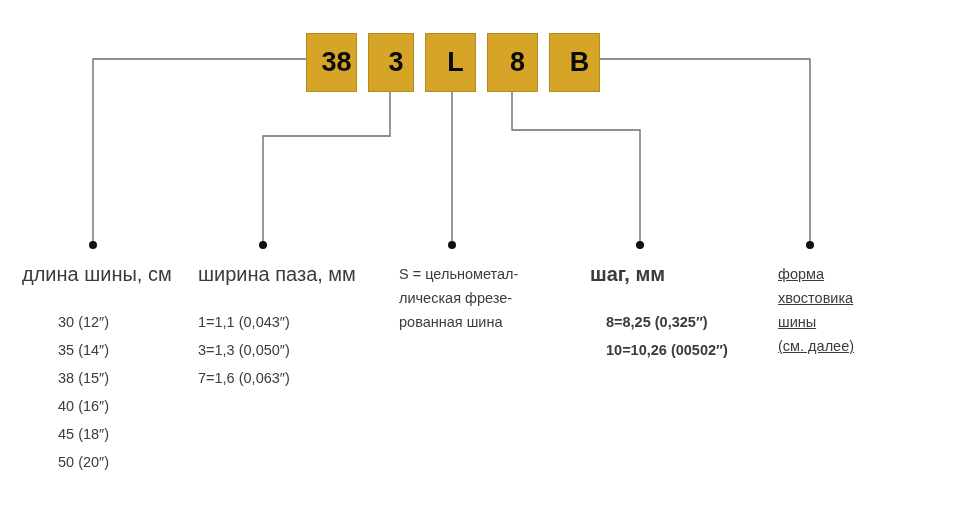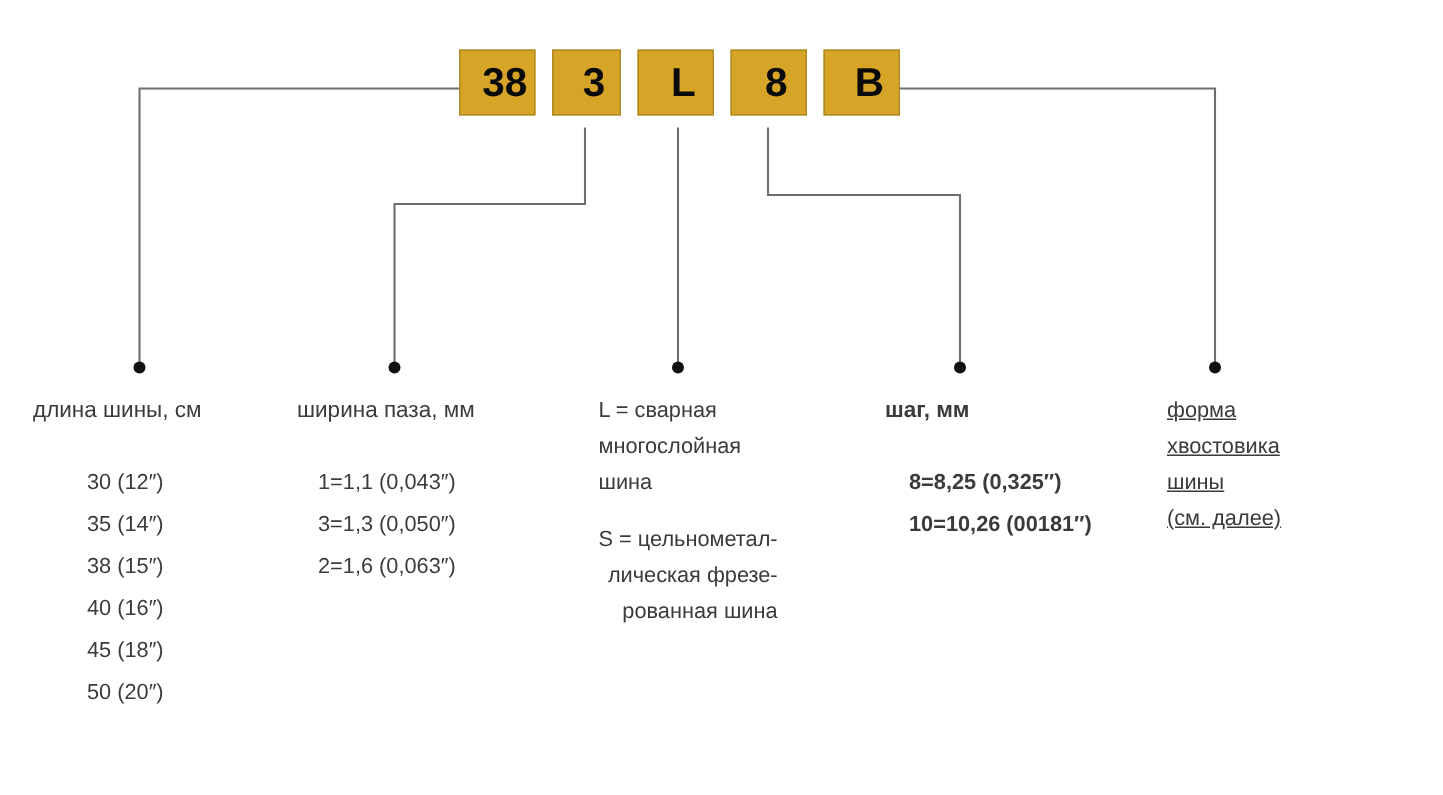--- a/index.html
+++ b/index.html
@@ -29,21 +29,21 @@
     left: 306px;
     top: 33px;
     display: flex;
     flex-direction: row;
     align-items: flex-start;
     gap: 11px;
     z-index: 3;
   }
   .code-box {
     width: 51px;
-    height: 44px;
+    height: 59px;
     box-sizing: border-box;
     background: #d6a527;
     border: 1px solid #b08a22;
     display: flex;
     align-items: center;
     justify-content: center;
     font-size: 27px;
     font-weight: bold;
     color: #0a0a0a;
     letter-spacing: 0px;
@@ -51,21 +51,21 @@
     padding-left: 10px;
   }
   .code-box.narrow {
     width: 46px;
   }
   .col {
     position: absolute;
     z-index: 2;
   }
   .col-head {
-    font-size: 15px;
+    font-size: 20px;
     color: #3b3b3b;
     line-height: 24px;
     white-space: nowrap;
   }
   .col-body {
     margin-top: 24px;
   }
   .col-line {
     font-size: 14.5px;
     color: #3b3b3b;
@@ -79,21 +79,21 @@
     margin-top: 14px;
     text-align: right;
   }
   .col-block .col-line {
     line-height: 24px;
   }
   
   #col-1 { left: 22px;  top: 262px; }
   #col-1 .col-body { margin-left: 36px; margin-top: 22px; }
   #col-2 { left: 198px; top: 262px; }
-  #col-2 .col-body { margin-left: 14px; margin-top: 22px; }
+  #col-2 .col-body { margin-top: 22px; }
   #col-3 { left: 399px; top: 262px; }
   #col-3 .col-body { margin-left: 0px; margin-top: 0px; }
   #col-4 { left: 590px; top: 262px; font-weight: bold; }
   #col-4 .col-body { margin-left: 16px; margin-top: 22px; }
   #col-5 { left: 778px; top: 262px; }
   #col-5 .col-body { margin-left: 0px; margin-top: 0px; }
   #col-5 .col-line { line-height: 24px; text-decoration: underline; }
 </style>
 </head>
 <body>
@@ -140,44 +140,39 @@
       <div class="col-line">45 (18″)</div>
       <div class="col-line">50 (20″)</div>
     </div>
   </div>
 
   <div class="col" id="col-2">
     <div class="col-head">ширина паза, мм</div>
     <div class="col-body">
       <div class="col-line">1=1,1 (0,043″)</div>
       <div class="col-line">3=1,3 (0,050″)</div>
-      <div class="col-line">2=1,6 (0,063″)</div>
+      <div class="col-line">7=1,6 (0,063″)</div>
     </div>
   </div>
 
   <div class="col" id="col-3">
     <div class="col-body">
-      <div class="col-block">
-        <div class="col-line">L = сварная</div>
-        <div class="col-line">многослойная</div>
-        <div class="col-line">шина</div>
-      </div>
       <div class="col-block">
         <div class="col-line">S = цельнометал-</div>
         <div class="col-line">лическая фрезе-</div>
         <div class="col-line">рованная шина</div>
       </div>
     </div>
   </div>
 
   <div class="col" id="col-4">
     <div class="col-head">шаг, мм</div>
     <div class="col-body">
       <div class="col-line">8=8,25 (0,325″)</div>
-      <div class="col-line">10=10,26 (00181″)</div>
+      <div class="col-line">10=10,26 (00502″)</div>
     </div>
   </div>
 
   <div class="col" id="col-5">
     <div class="col-body">
       <div class="col-line">форма</div>
       <div class="col-line">хвостовика</div>
       <div class="col-line">шины</div>
       <div class="col-line">(см. далее)</div>
     </div>

